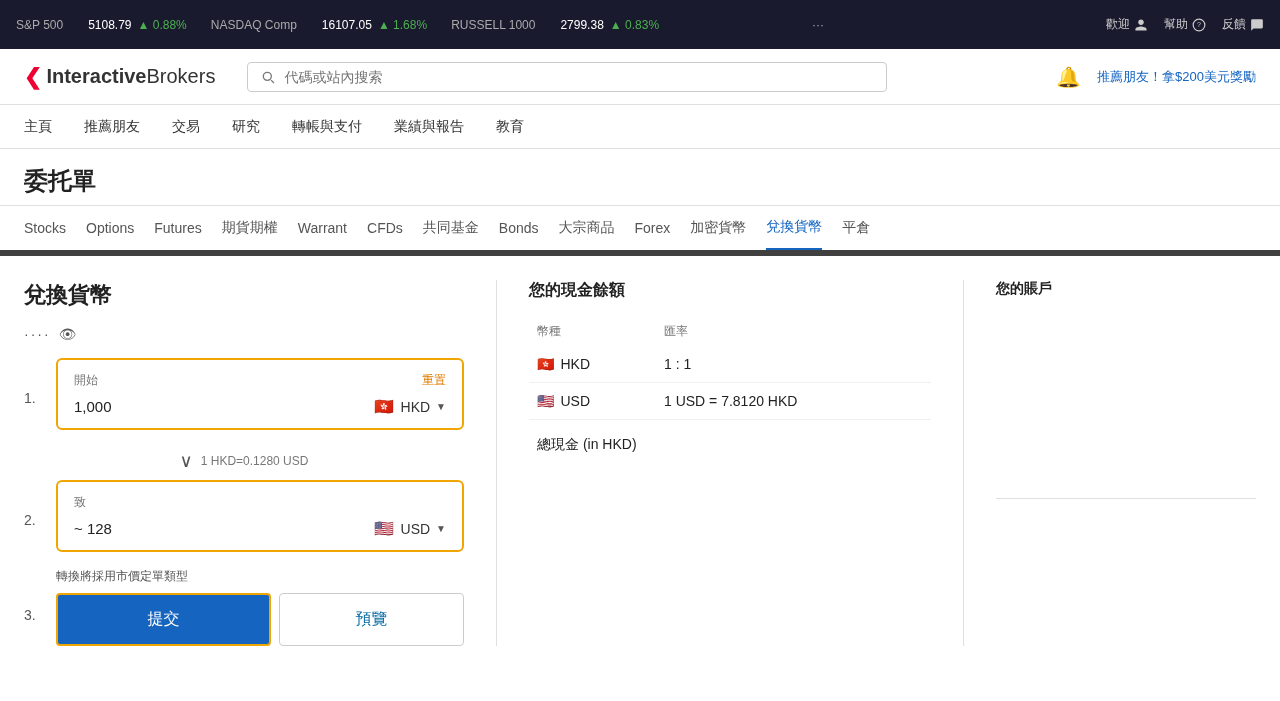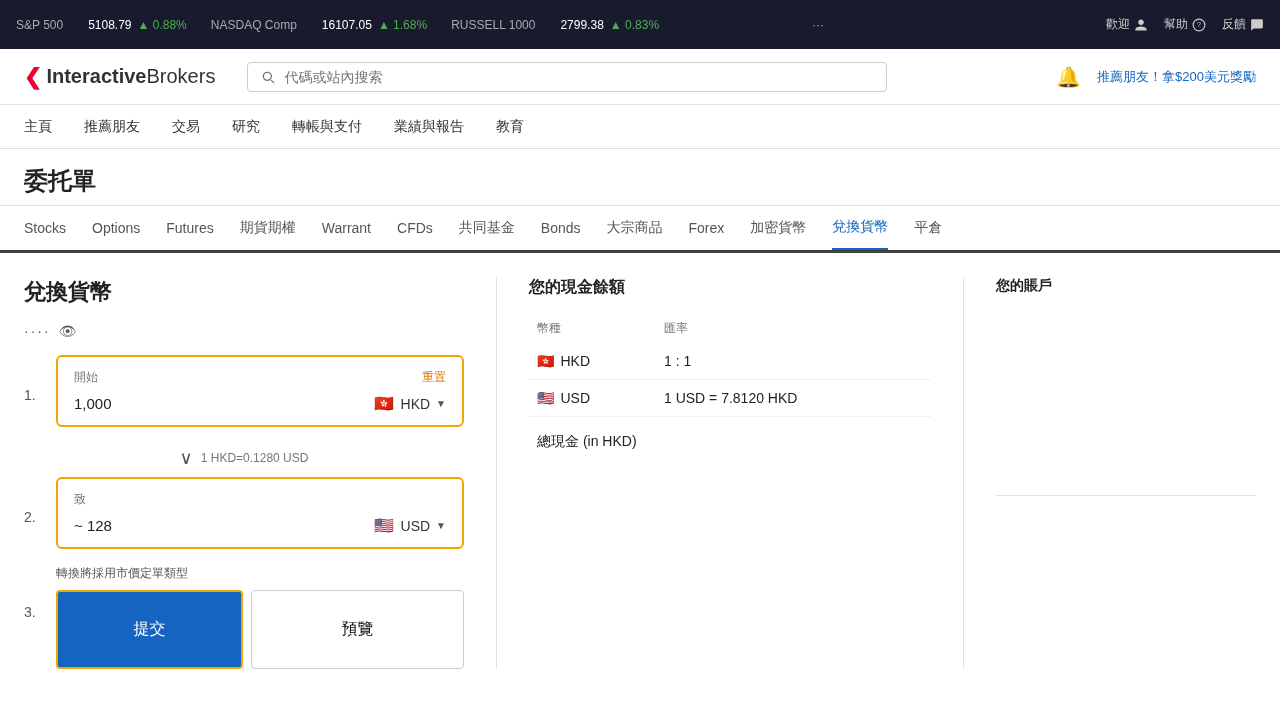--- a/index.html
+++ b/index.html
@@ -78,22 +78,22 @@
       padding: 16px 24px 8px;
       border-bottom: 1px solid #e0e0e0;
     }
     .page-title { font-size: 24px; font-weight: 600; color: #222; }
 
     
     .sub-nav {
       display: flex;
       align-items: center;
       padding: 0 24px;
-      gap: 26px;
-      border-bottom: 3px solid #404040;
+      gap: 20px;
+      border-bottom: 6px solid #404040;
     }
     .sub-nav-item {
       font-size: 14px;
       color: #555;
       cursor: pointer;
       padding: 12px 0;
     }
     .sub-nav-item.active {
       color: #1565c0;
       border-bottom: 2px solid #1565c0;
@@ -166,23 +166,23 @@
       background: #1565c0;
       color: #fff;
       border: none;
       border-radius: 4px;
       font-size: 16px;
       cursor: pointer;
       border: 2px solid #f0a500;
     }
     .btn-preview {
       flex: 1;
-      padding: 28px;
+      padding: 0;
       background: #fff;
-      color: #000000;
+      color: #0369a1;
       border: 1px solid #ccc;
       border-radius: 4px;
       font-size: 16px;
       cursor: pointer;
     }
 
     
     .middle-panel { flex: 1; min-width: 300px; }
     .balance-title { font-size: 16px; font-weight: 600; color: #222; margin-bottom: 16px; }
     .balance-table { width: 100%; border-collapse: collapse; }

